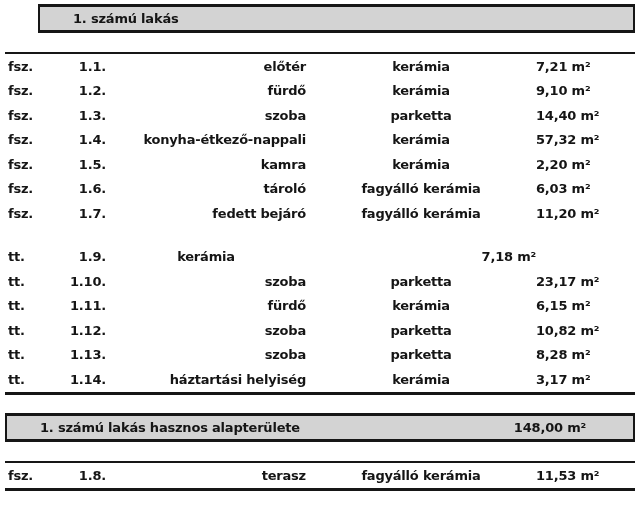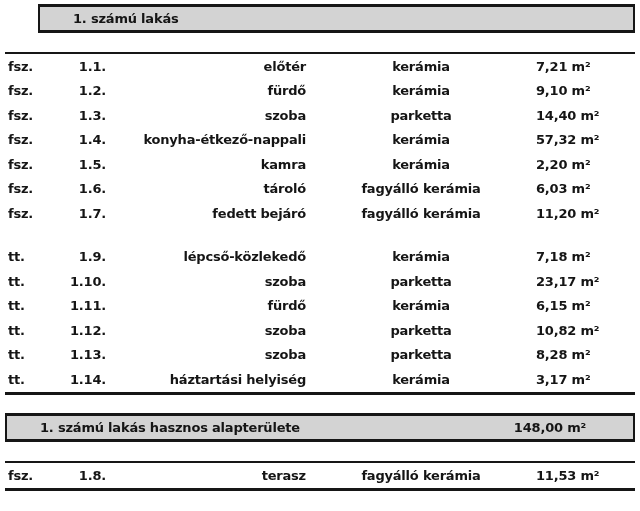--- a/index.html
+++ b/index.html
@@ -128,21 +128,20 @@
     <span class="c-name">fedett bejáró</span>
     <span class="c-mat">fagyálló kerámia</span>
     <span class="c-area">11,20 m²</span>
   </div>
 </div>
     <div class="group-gap"></div>
     <div>
   <div class="row">
     <span class="c-floor">tt.</span>
     <span class="c-num">1.9.</span>
-    <span class="c-name">lépcső-közlekedő</span>
     <span class="c-mat">kerámia</span>
     <span class="c-area">7,18 m²</span>
   </div>
 
   <div class="row">
     <span class="c-floor">tt.</span>
     <span class="c-num">1.10.</span>
     <span class="c-name">szoba</span>
     <span class="c-mat">parketta</span>
     <span class="c-area">23,17 m²</span>

